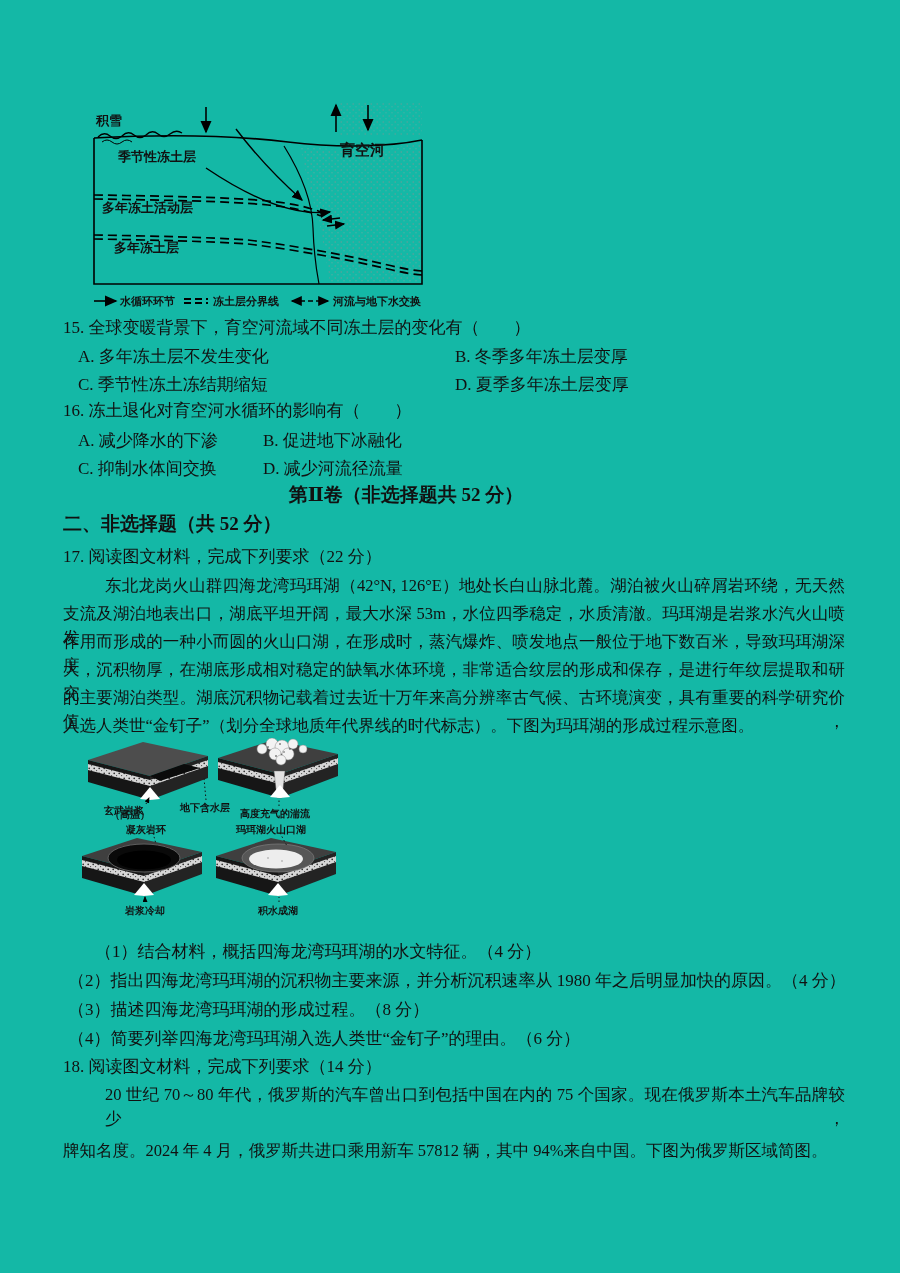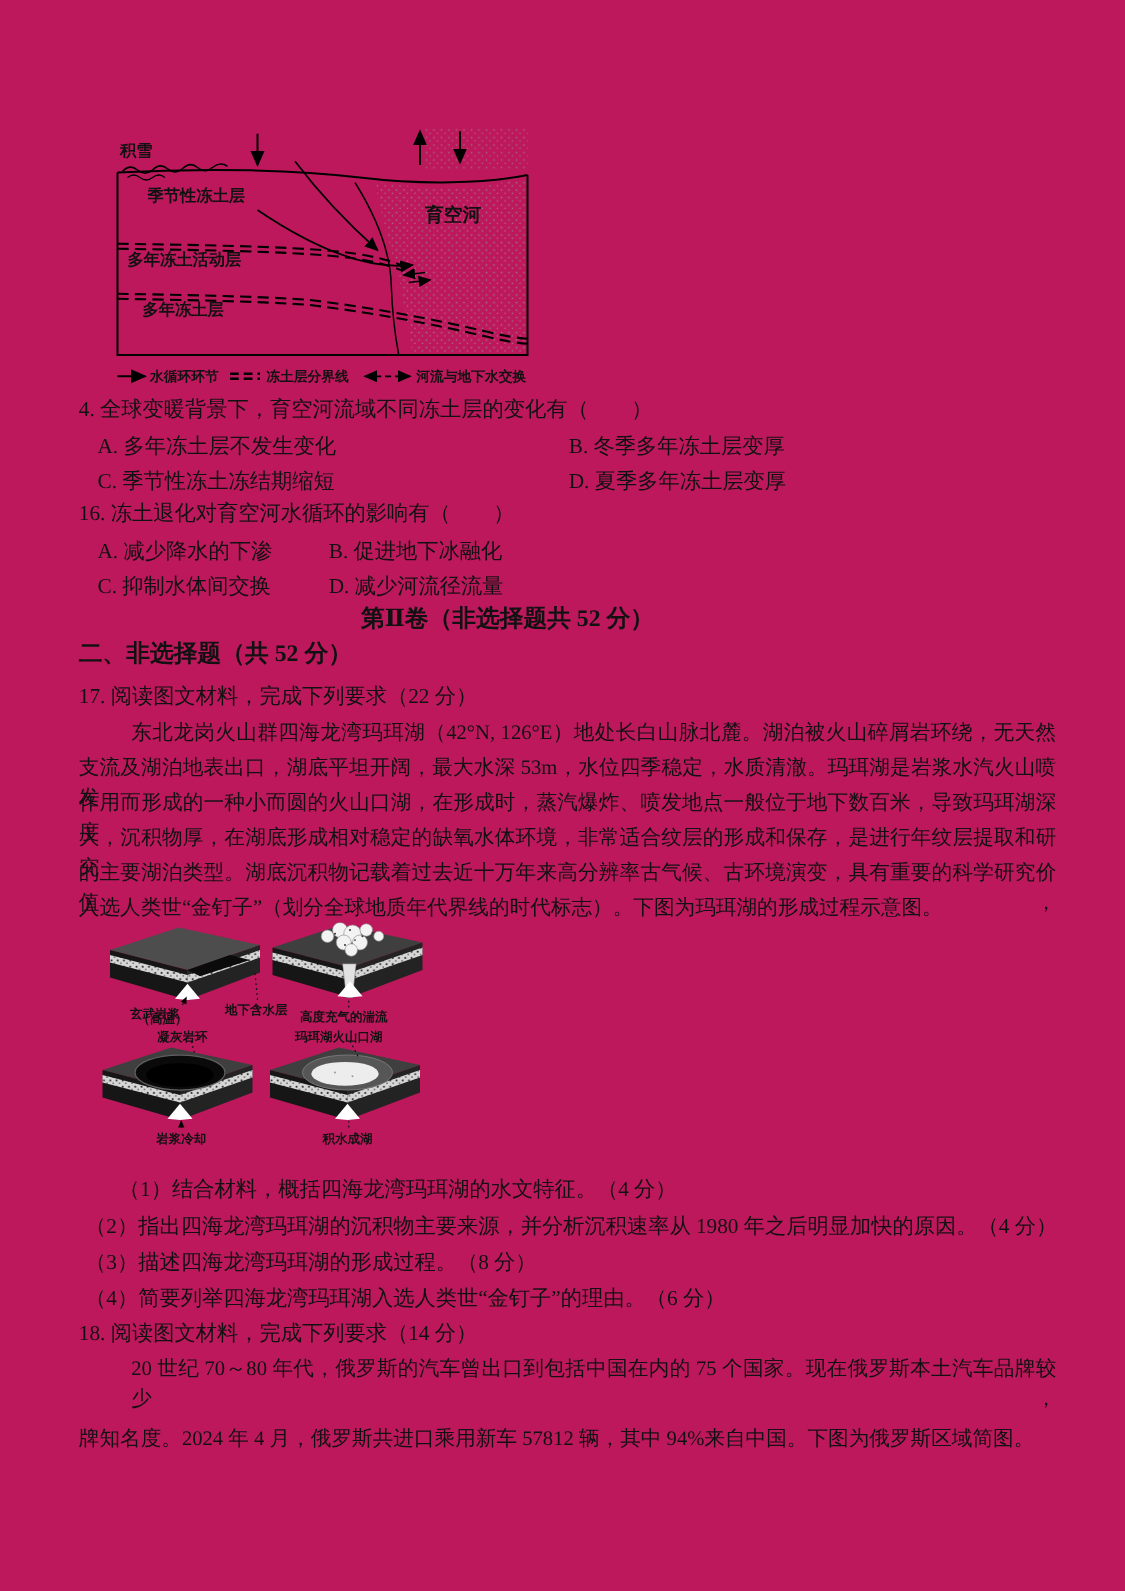--- a/index.html
+++ b/index.html
@@ -1,16 +1,16 @@
 <!DOCTYPE html>
 <html><head>
 <meta charset="utf-8">
 <style>
   html,body{margin:0;padding:0;background:#e8e8e8;}
-  .page{position:relative;width:900px;height:1273px;background:#be185d;margin:0 auto;
+  .page{position:relative;width:900px;height:1273px;background:#14b8a6;margin:0 auto;
         font-family:"Liberation Serif","DejaVu Serif",serif;color:#111;overflow:hidden;}
   .line{position:absolute;font-size:17px;line-height:24px;white-space:nowrap;}
   .pline{position:absolute;left:63px;width:782px;font-size:16.5px;line-height:24px;
          text-align:justify;text-align-last:justify;}
   .pline.first{padding-left:42px;width:740px;}
   .pline.last{text-align:left;text-align-last:left;}
   .bold{font-weight:bold;}
   .center-title{position:absolute;left:0;width:812px;text-align:center;font-size:19px;font-weight:bold;}
   
   .xsec{position:absolute;left:88px;top:96px;width:348px;height:218px;}
@@ -78,28 +78,28 @@
         <path d="M96,203 L120,203" stroke="#000" stroke-width="2" stroke-dasharray="7,4"></path>
         <path d="M96,207 L120,207" stroke="#000" stroke-width="2" stroke-dasharray="7,4"></path>
       </g>
       <path d="M204,205 L240,205" stroke="#000" stroke-width="1.4" stroke-dasharray="5,3" marker-start="url(#ah)" marker-end="url(#ah)"></path>
     </svg>
 
     <div class="dlabel" style="left:8px;top:16px;">积雪</div>
     <div class="dlabel" style="left:30px;top:52px;">季节性冻土层</div>
     <div class="dlabel" style="left:14px;top:103px;">多年冻土活动层</div>
     <div class="dlabel" style="left:26px;top:143px;">多年冻土层</div>
-    <div class="dlabel" style="left:252px;top:67px;font-size:15px;">育空河</div>
+    <div class="dlabel" style="left:252px;top:45px;font-size:15px;">育空河</div>
 
     <div class="dlegend" style="left:32px;top:198px;">水循环环节</div>
     <div class="dlegend" style="left:125px;top:198px;">冻土层分界线</div>
     <div class="dlegend" style="left:245px;top:198px;">河流与地下水交换</div>
   </div>
 
-  <div class="line" style="left:63px;top:316px;">4. 全球变暖背景下，育空河流域不同冻土层的变化有（　　）</div>
+  <div class="line" style="left:63px;top:316px;">15. 全球变暖背景下，育空河流域不同冻土层的变化有（　　）</div>
   <div class="line" style="left:78px;top:345px;">A. 多年冻土层不发生变化</div>
   <div class="line" style="left:455px;top:345px;">B. 冬季多年冻土层变厚</div>
   <div class="line" style="left:78px;top:373px;text-align:center;">C. 季节性冻土冻结期缩短</div>
   <div class="line" style="left:455px;top:373px;">D. 夏季多年冻土层变厚</div>
 
   <div class="line" style="left:63px;top:399px;">16. 冻土退化对育空河水循环的影响有（　　）</div>
   <div class="line" style="left:78px;top:429px;">A. 减少降水的下渗</div>
   <div class="line" style="left:263px;top:429px;">B. 促进地下冰融化</div>
   <div class="line" style="left:78px;top:457px;">C. 抑制水体间交换</div>
   <div class="line" style="left:263px;top:457px;">D. 减少河流径流量</div>

